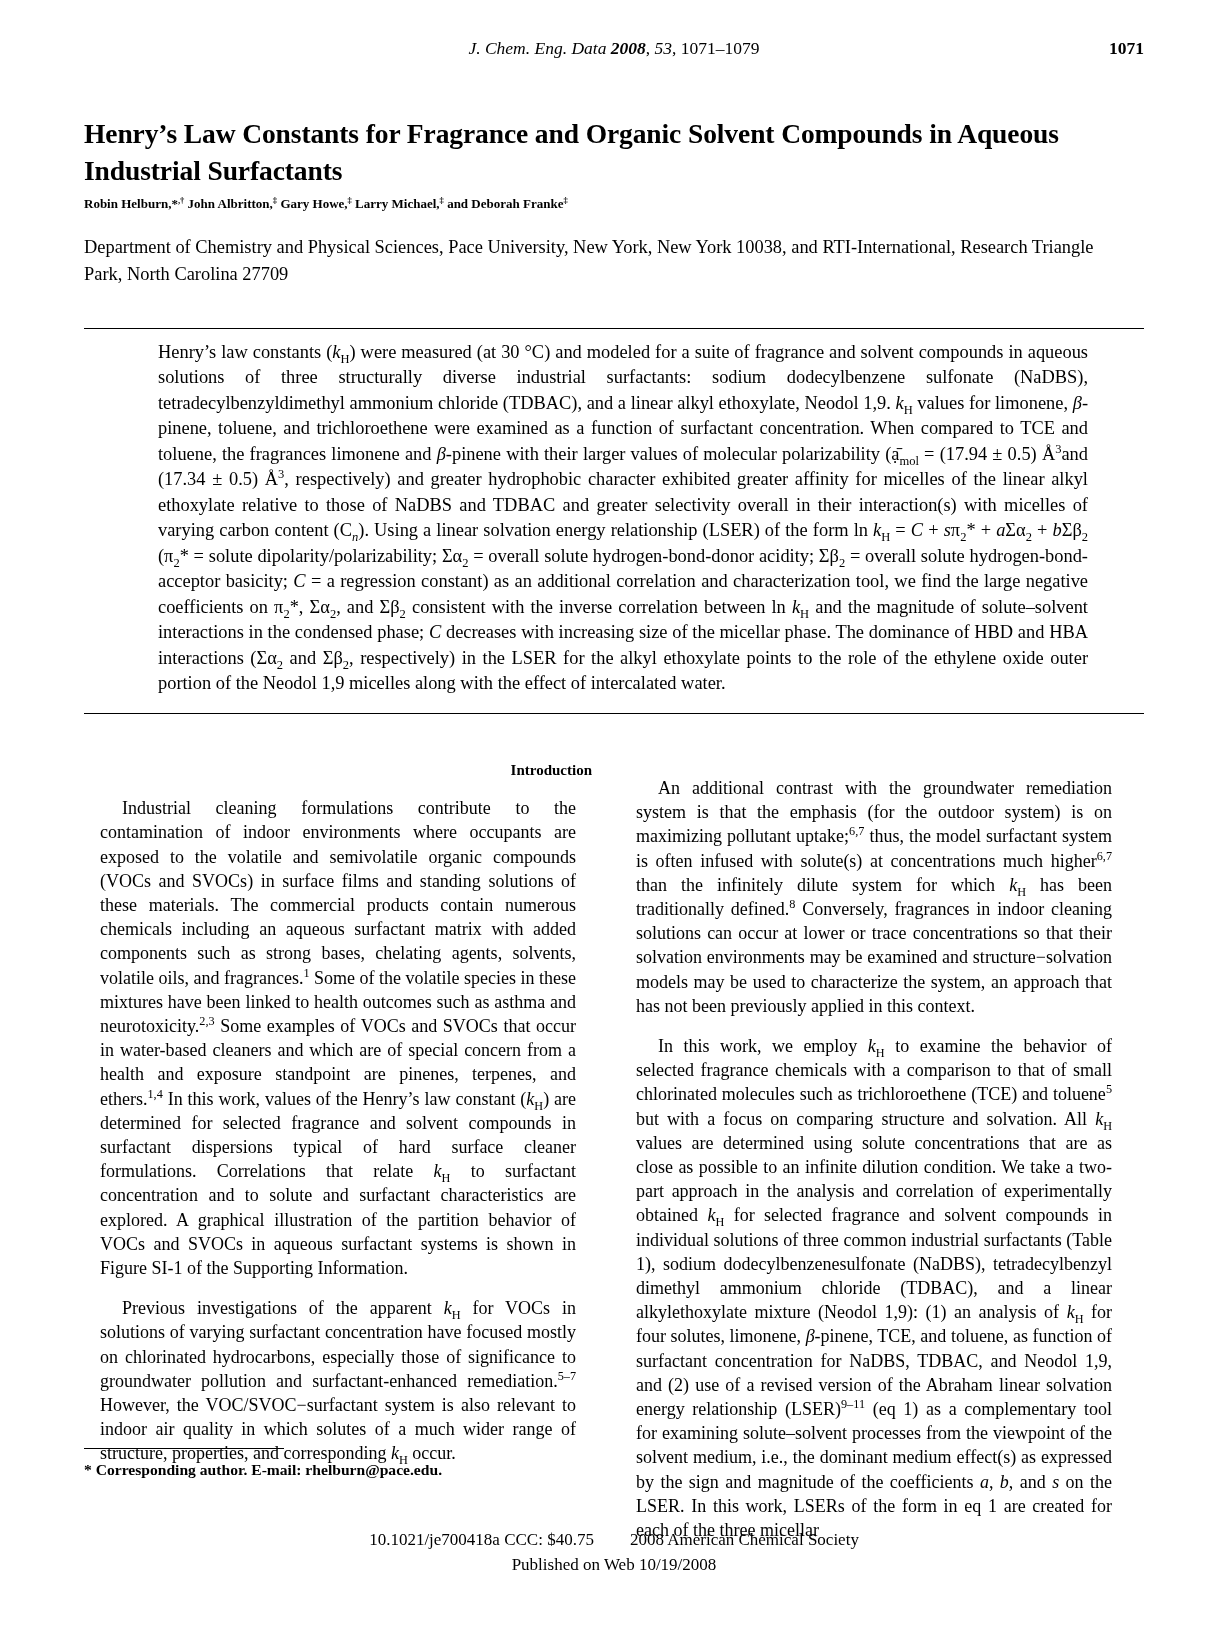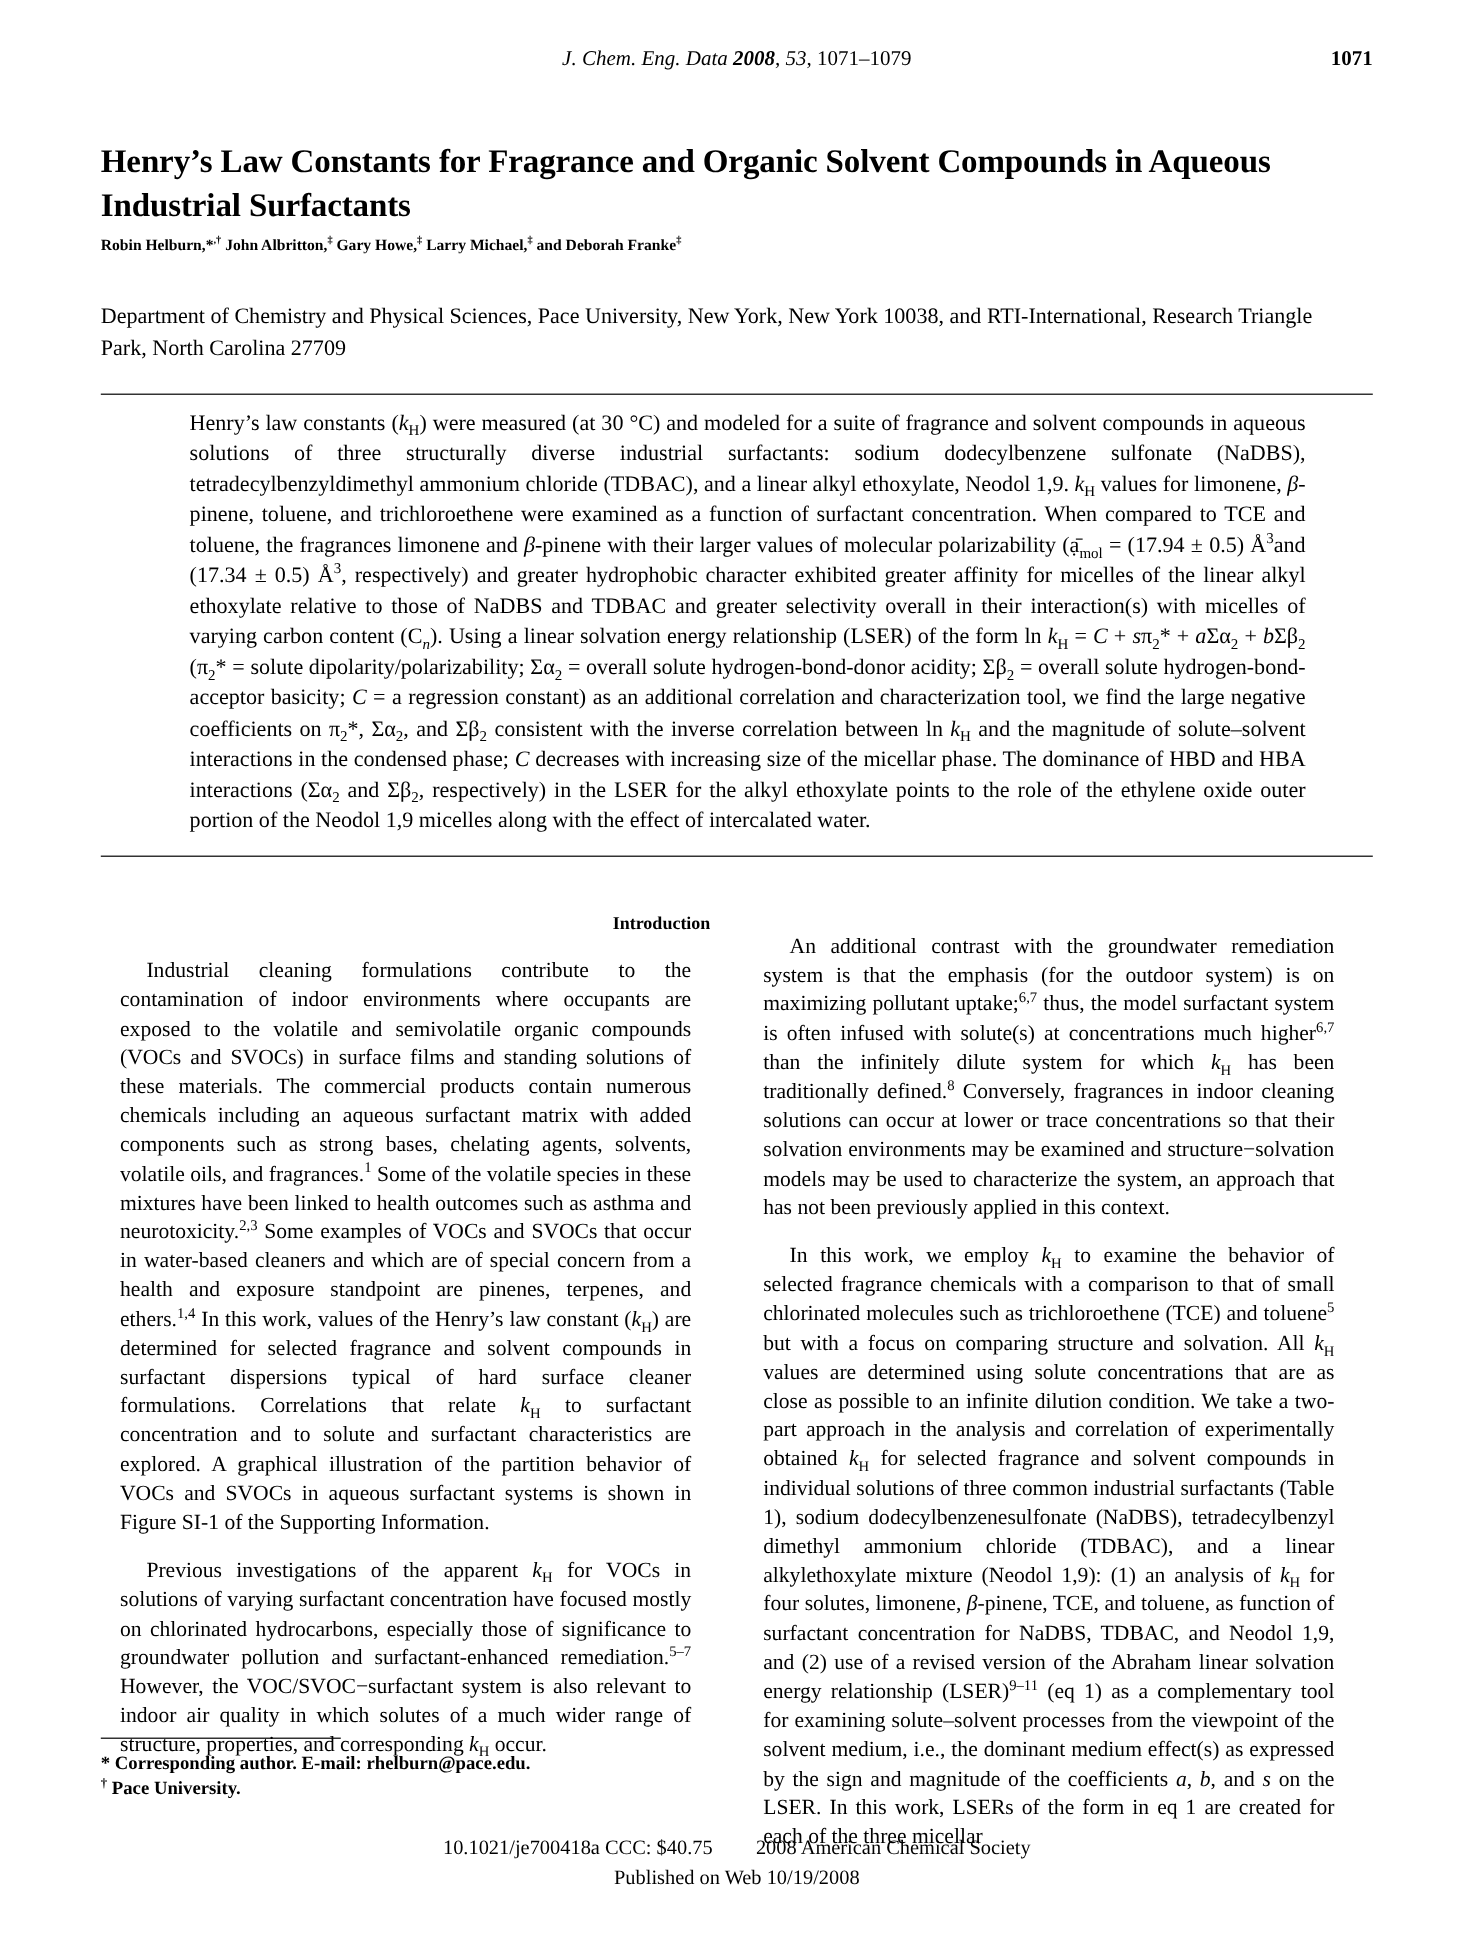--- a/index.html
+++ b/index.html
@@ -64,21 +64,21 @@
     width: 1040px;
     font-size: 13px;
     font-weight: bold;
     line-height: 1.3;
   }
   .authors sup { font-size: 0.66em; font-weight: bold; vertical-align: super; }
   
   .affil {
     position: absolute;
     left: 84px;
-    top: 250px;
+    top: 234px;
     width: 1046px;
     font-size: 18.4px;
     line-height: 1.45;
   }
   
   .rule {
     position: absolute;
     left: 84px;
     width: 1060px;
     height: 1px;
@@ -189,21 +189,20 @@
   </div>
 
   <div class="col col-right">
     <p>An additional contrast with the groundwater remediation system is that the emphasis (for the outdoor system) is on maximizing pollutant uptake;<sup>6,7</sup> thus, the model surfactant system is often infused with solute(s) at concentrations much higher<sup>6,7</sup> than the infinitely dilute system for which <i>k</i><sub>H</sub> has been traditionally defined.<sup>8</sup> Conversely, fragrances in indoor cleaning solutions can occur at lower or trace concentrations so that their solvation environments may be examined and structure−solvation models may be used to characterize the system, an approach that has not been previously applied in this context.</p>
     <p>In this work, we employ <i>k</i><sub>H</sub> to examine the behavior of selected fragrance chemicals with a comparison to that of small chlorinated molecules such as trichloroethene (TCE) and toluene<sup>5</sup> but with a focus on comparing structure and solvation. All <i>k</i><sub>H</sub> values are determined using solute concentrations that are as close as possible to an infinite dilution condition. We take a two-part approach in the analysis and correlation of experimentally obtained <i>k</i><sub>H</sub> for selected fragrance and solvent compounds in individual solutions of three common industrial surfactants (Table 1), sodium dodecylbenzenesulfonate (NaDBS), tetradecylbenzyl dimethyl ammonium chloride (TDBAC), and a linear alkylethoxylate mixture (Neodol 1,9): (1) an analysis of <i>k</i><sub>H</sub> for four solutes, limonene, <i>β</i>-pinene, TCE, and toluene, as function of surfactant concentration for NaDBS, TDBAC, and Neodol 1,9, and (2) use of a revised version of the Abraham linear solvation energy relationship (LSER)<sup>9–11</sup> (eq 1) as a complementary tool for examining solute–solvent processes from the viewpoint of the solvent medium, i.e., the dominant medium effect(s) as expressed by the sign and magnitude of the coefficients <i>a</i>, <i>b</i>, and <i>s</i> on the LSER. In this work, LSERs of the form in eq 1 are created for each of the three micellar</p>
   </div>
 
   <div class="footnote-rule"></div>
   <div class="footnotes">
     <p class="fn">* Corresponding author. E-mail: rhelburn@pace.edu.</p>
-    <p class="fn"><sup>†</sup> Pace University.</p>
   </div>
 
   <div class="footer">
     <div>
       <span>10.1021/je700418a CCC: $40.75</span><span class="gap"></span><span>2008 American Chemical Society</span>
     </div>
     <div>Published on Web 10/19/2008</div>
   </div>
 
 </div>

